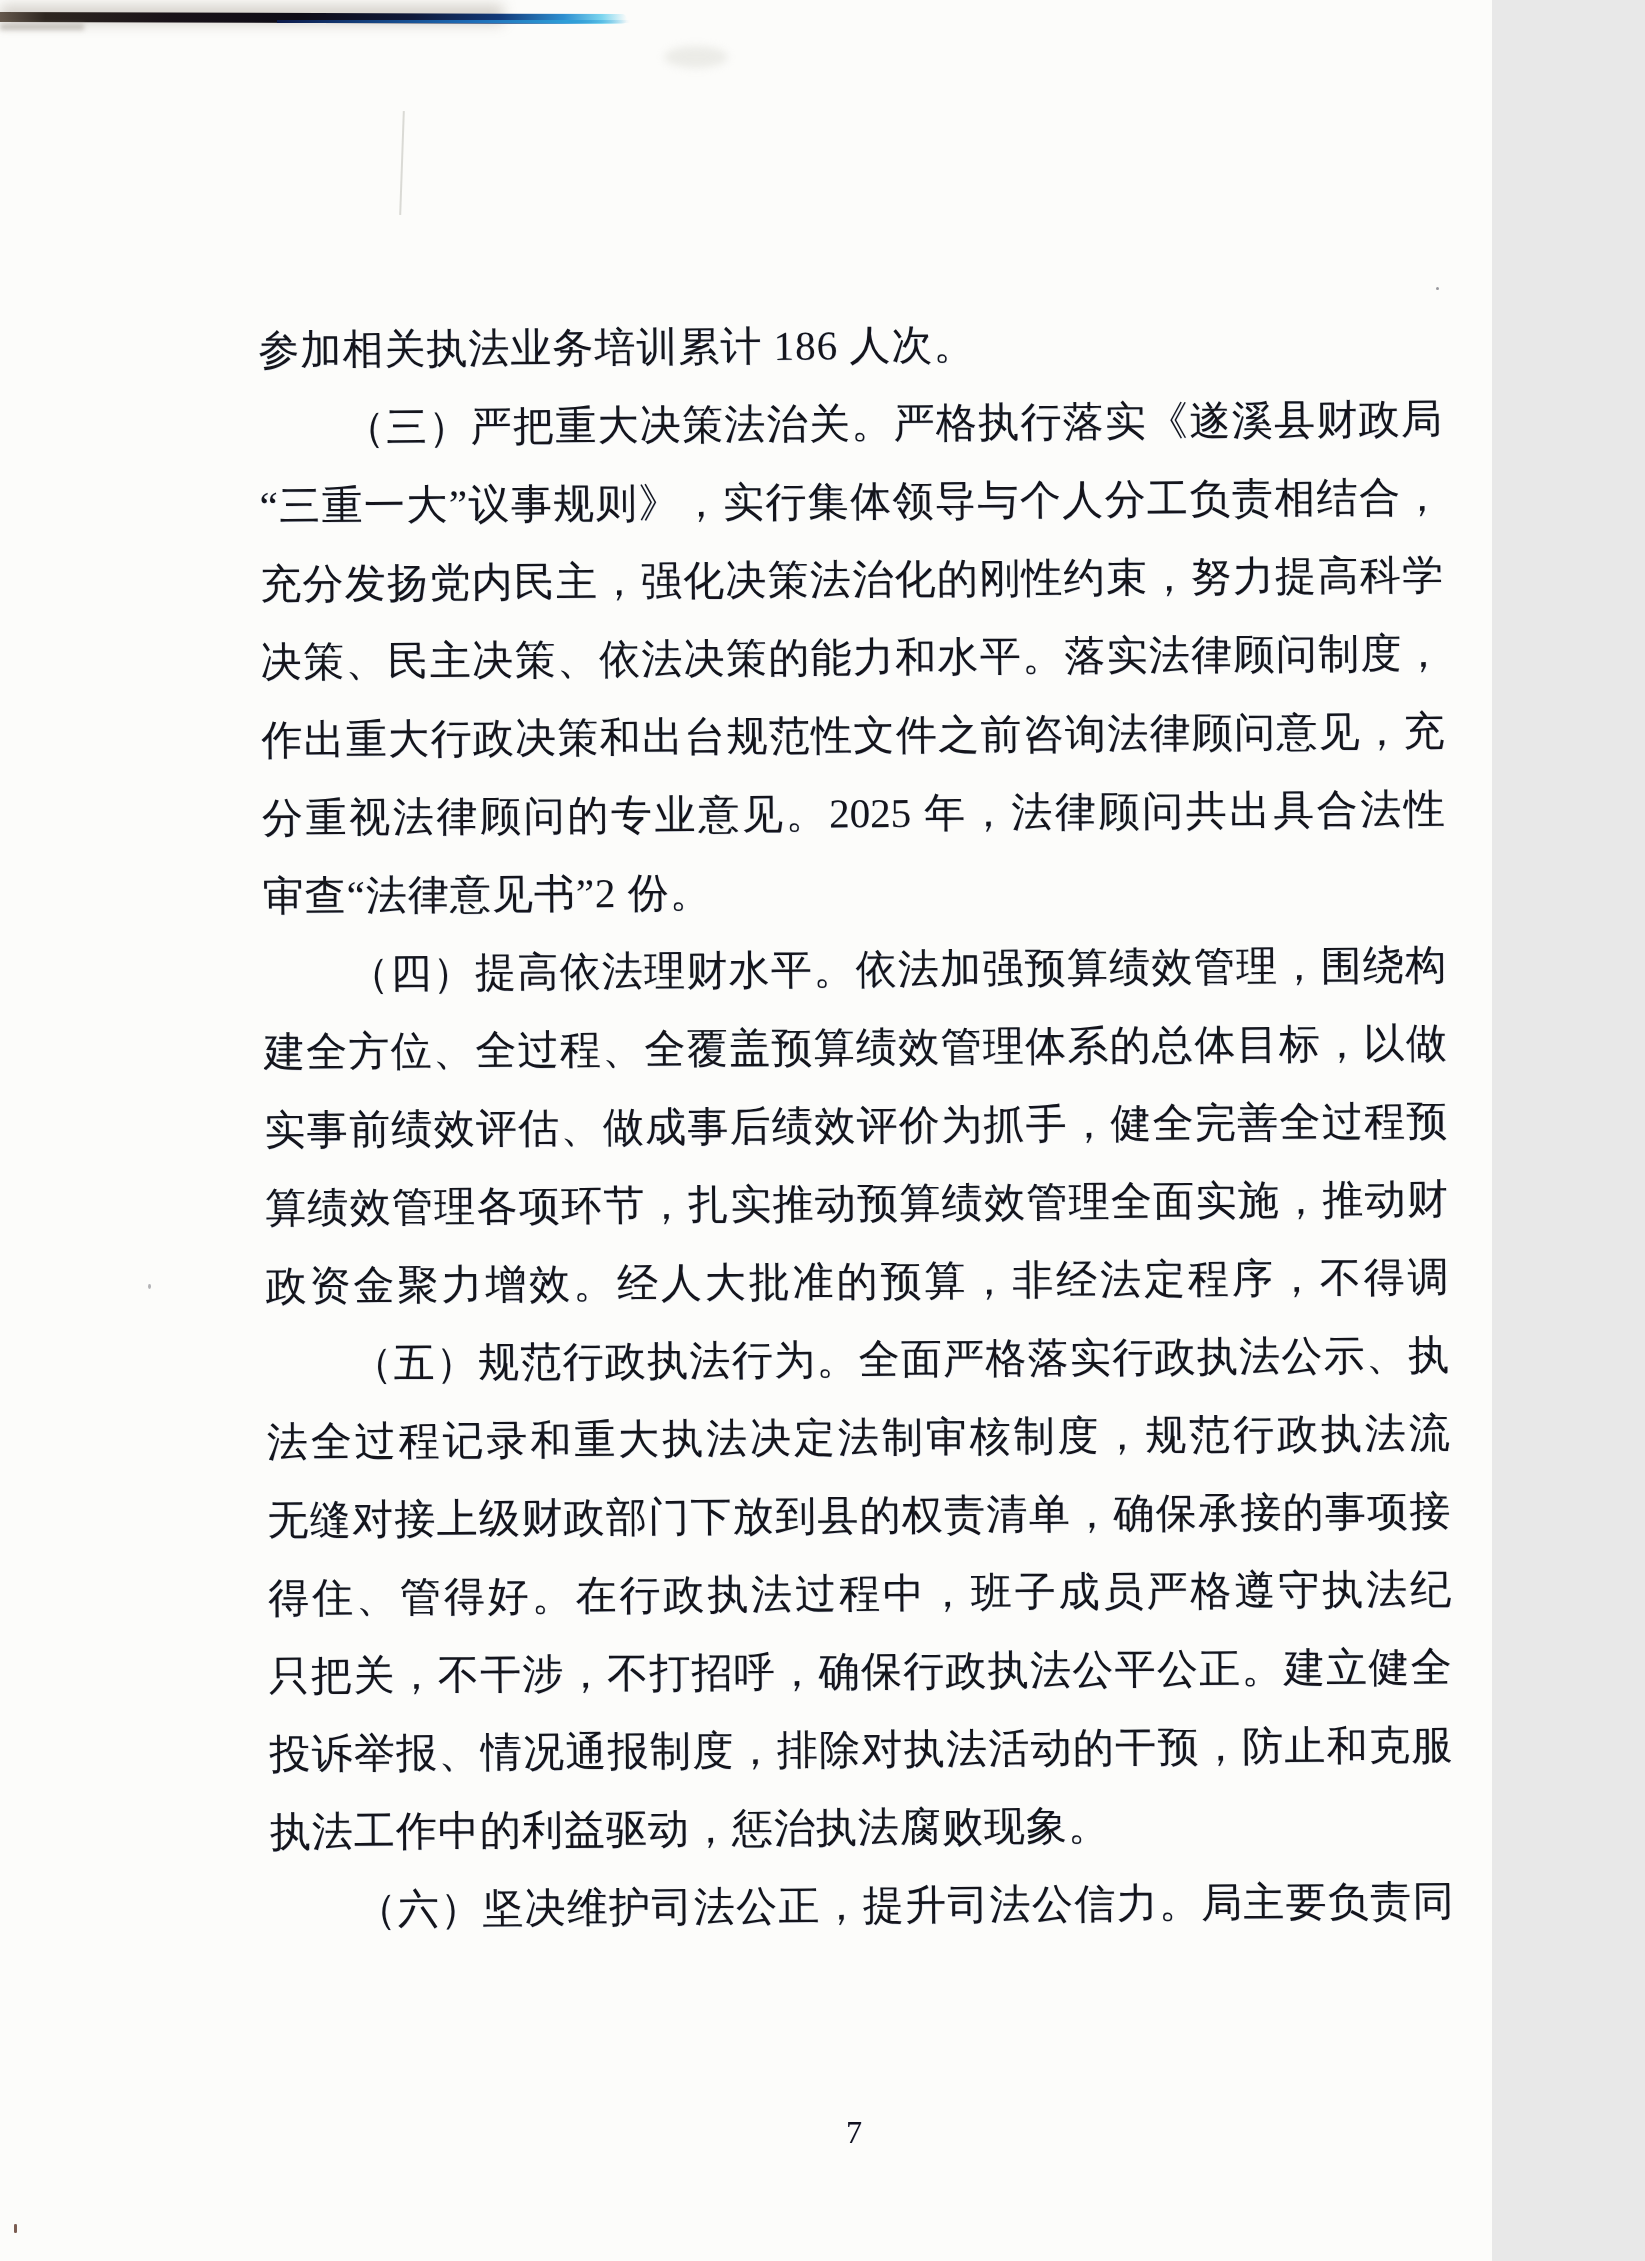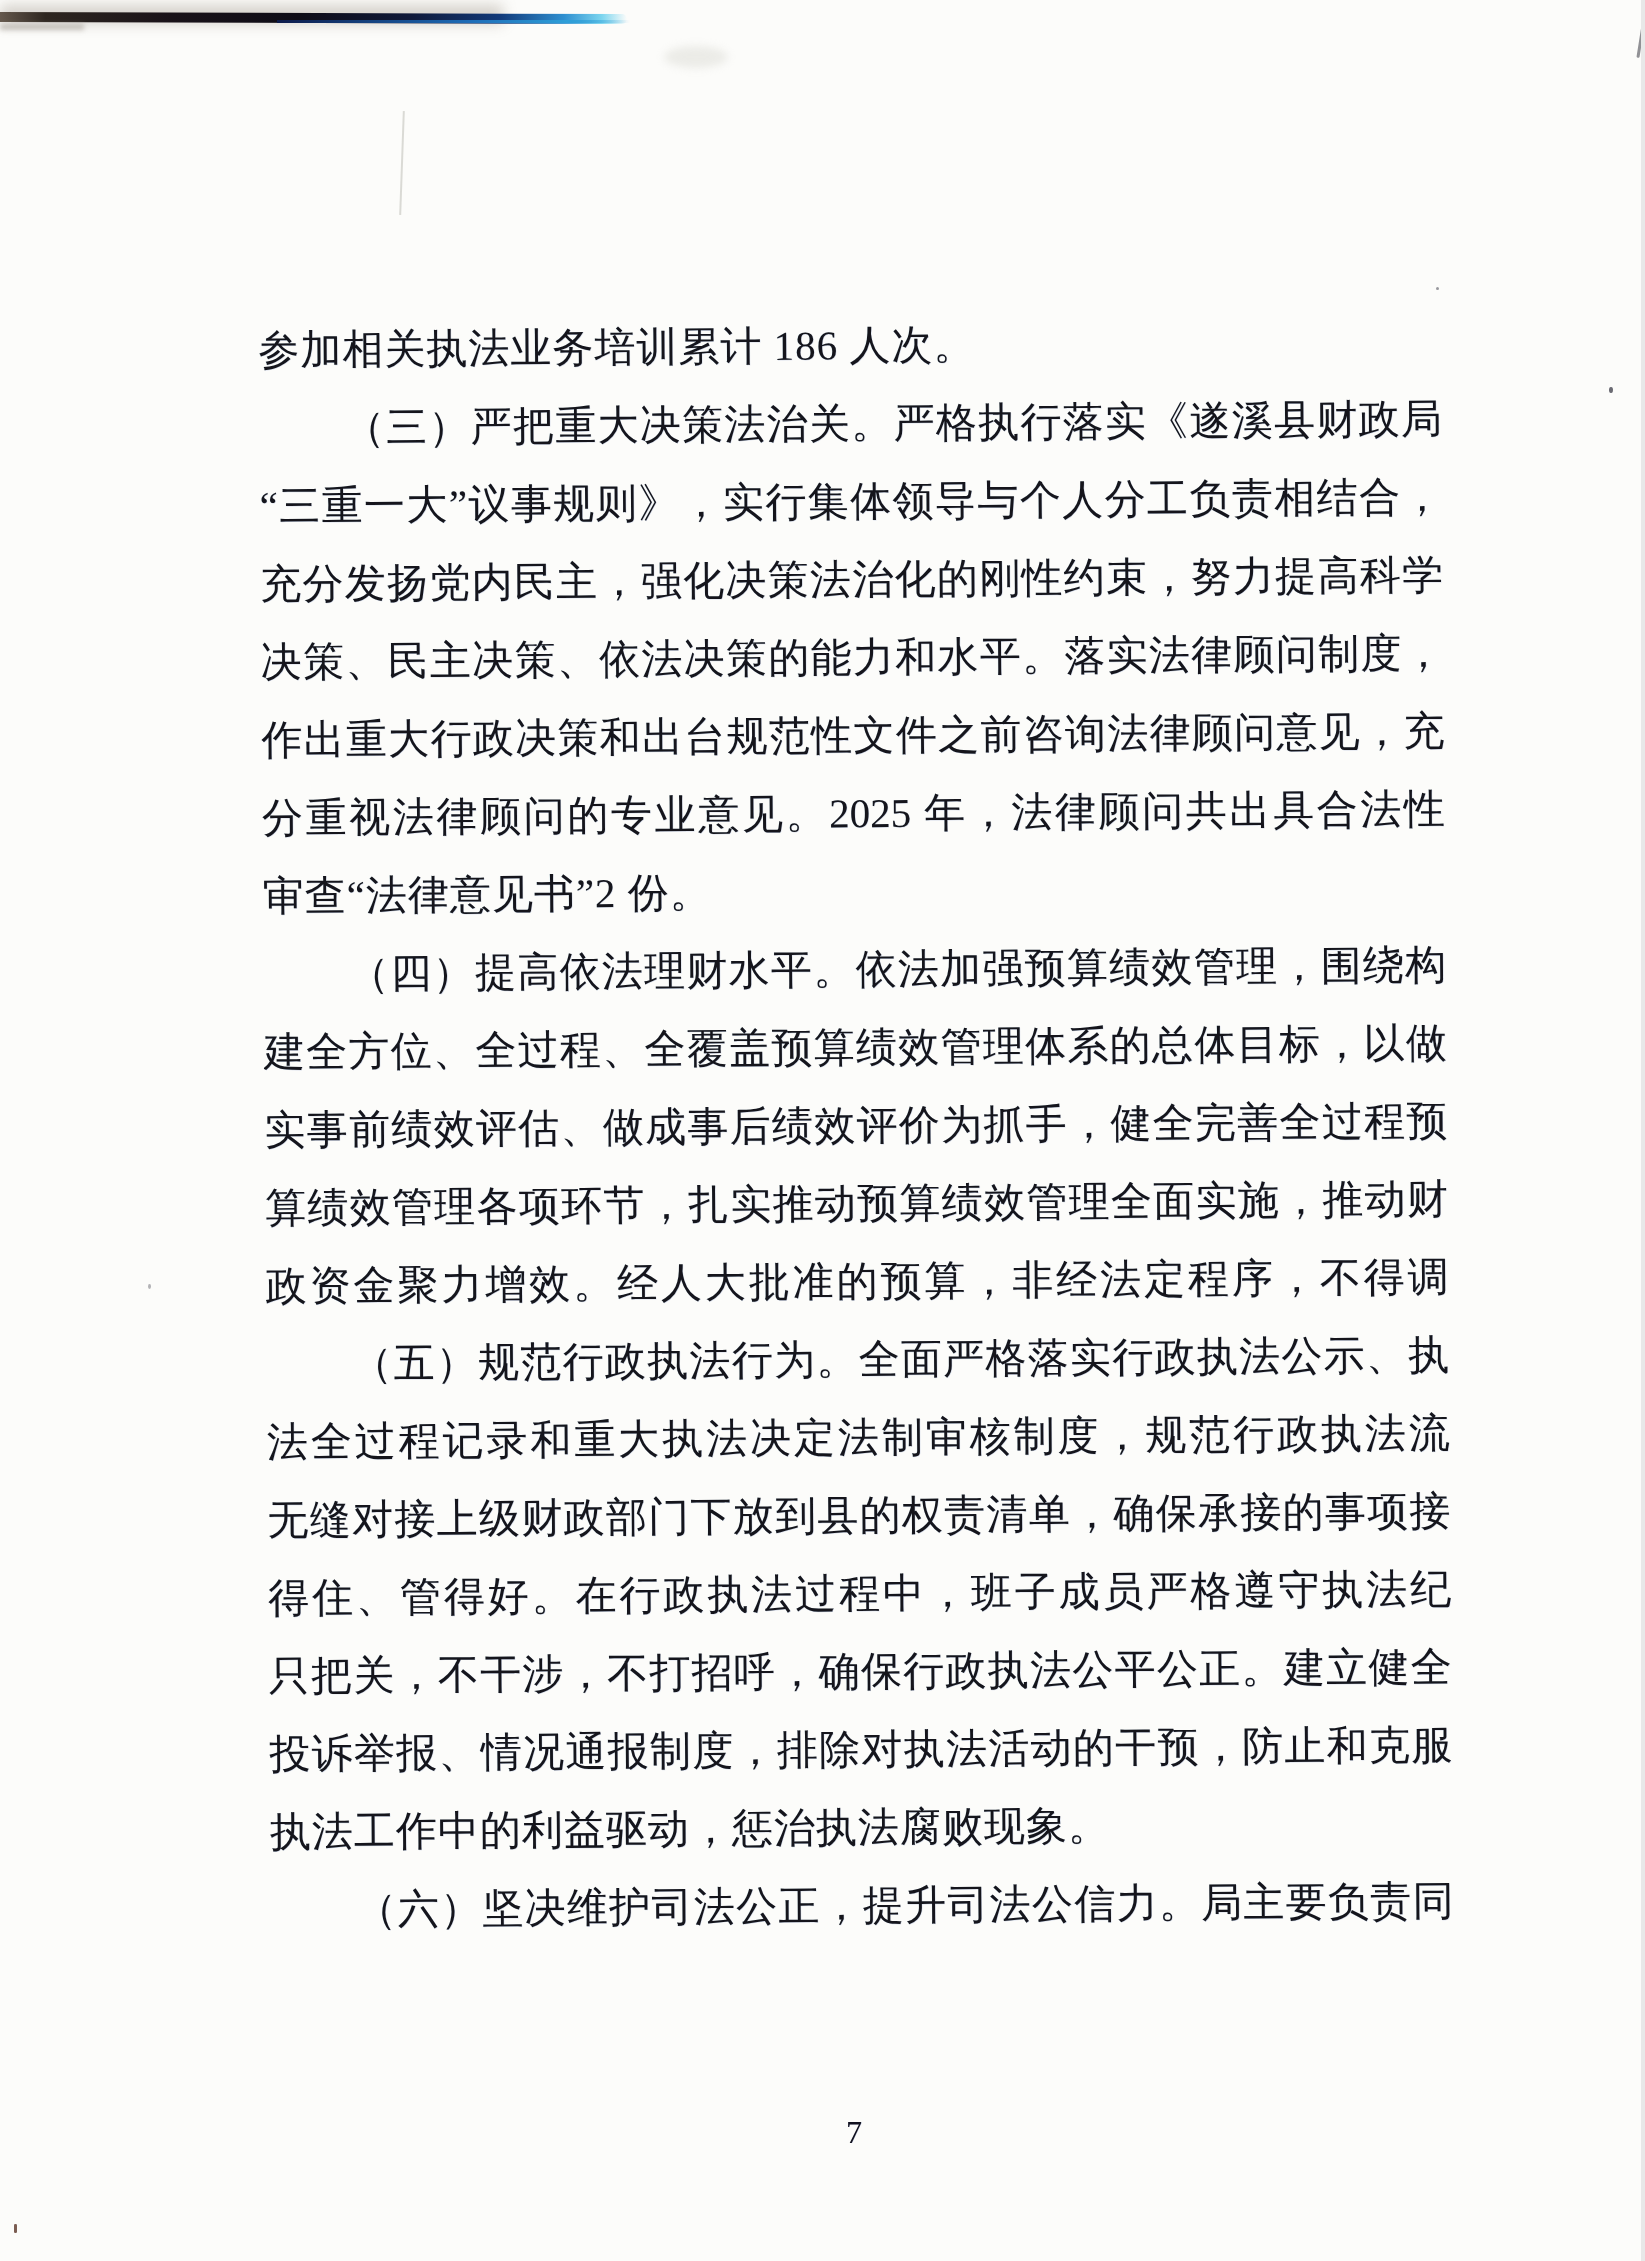--- a/index.html
+++ b/index.html
@@ -1,18 +1,18 @@
 <!DOCTYPE html>
 <html style="font-size:10.3px"><head>
 <meta charset="utf-8">
 <style>
   html,body{margin:0;padding:0;background:#e8e8e8;}
   .page{
     position:relative;
-    width:1641px;height:2261px;
+    width:1492px;height:2261px;
     background:#fcfcfa;
     overflow:hidden;
     font-family:"Liberation Serif","DejaVu Serif",serif;
   }
   
   .content{
     position:absolute;
     left:258px;top:311px;width:1183px;
     color:#15151c;
     transform:rotate(-0.45deg);

